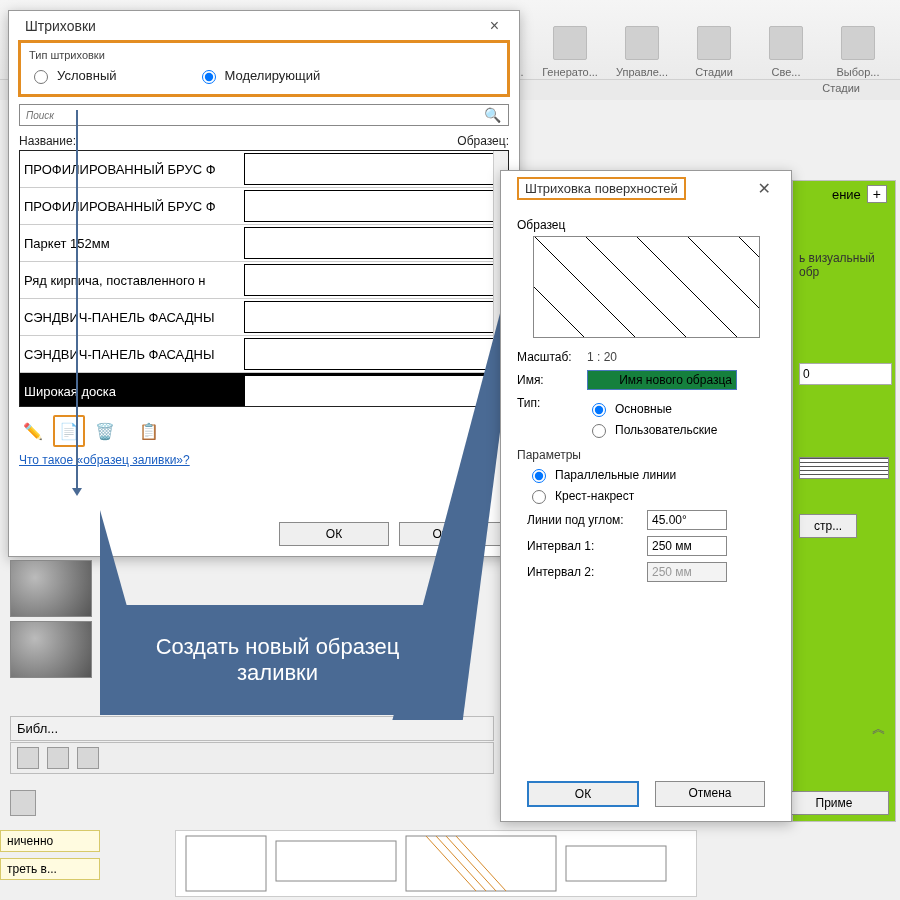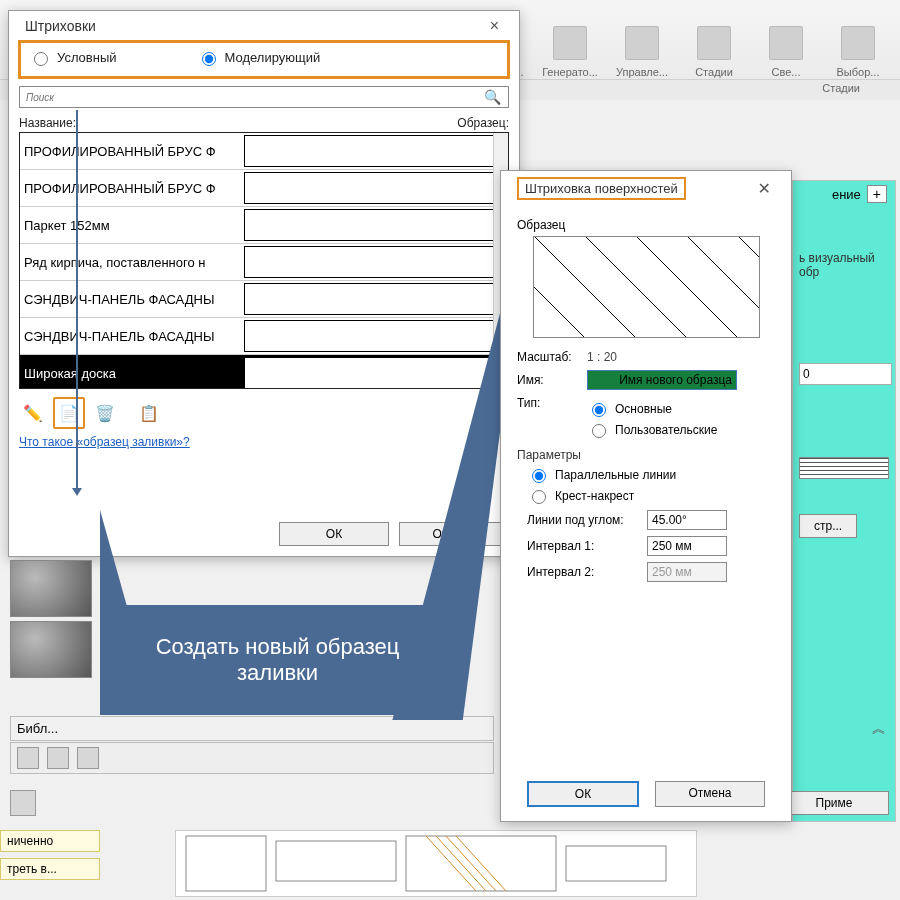--- a/index.html
+++ b/index.html
@@ -316,21 +316,21 @@
   display: flex;
   justify-content: center;
   gap: 16px;
 }
 
 
 .rightpanel {
   position: absolute;
   top: 180px; left: 792px; right: 4px;
   height: 640px;
-  background: #5eead4;
+  background: #84cc16;
   border: 1px solid #c0c0c0;
 }
 .rightpanel .hdr {
   display: flex; justify-content: flex-end; align-items: center;
   gap: 6px; padding: 4px 8px; font-size: 13px;
 }
 .plusbtn {
   border: 1px solid #888; padding: 0 5px; font-size: 14px;
   background: #fff; cursor: pointer;
 }
@@ -480,20 +480,21 @@
     <span class="btn">Приме</span>
   </div>
 </div>
 
 <div class="dlg dlg1">
   <div class="dlg-title">
     <span>Штриховки</span>
     <span class="dlg-close">×</span>
   </div>
   <div class="fieldset1">
+    <div class="fieldtitle">Тип штриховки</div>
     <div class="radios">
       <label>
         <input type="radio" name="htype" style="">
         <span>Условный</span>
       </label>
       <label>
         <input type="radio" name="htype" checked="" style="">
         <span>Моделирующий</span>
       </label>
     </div>

